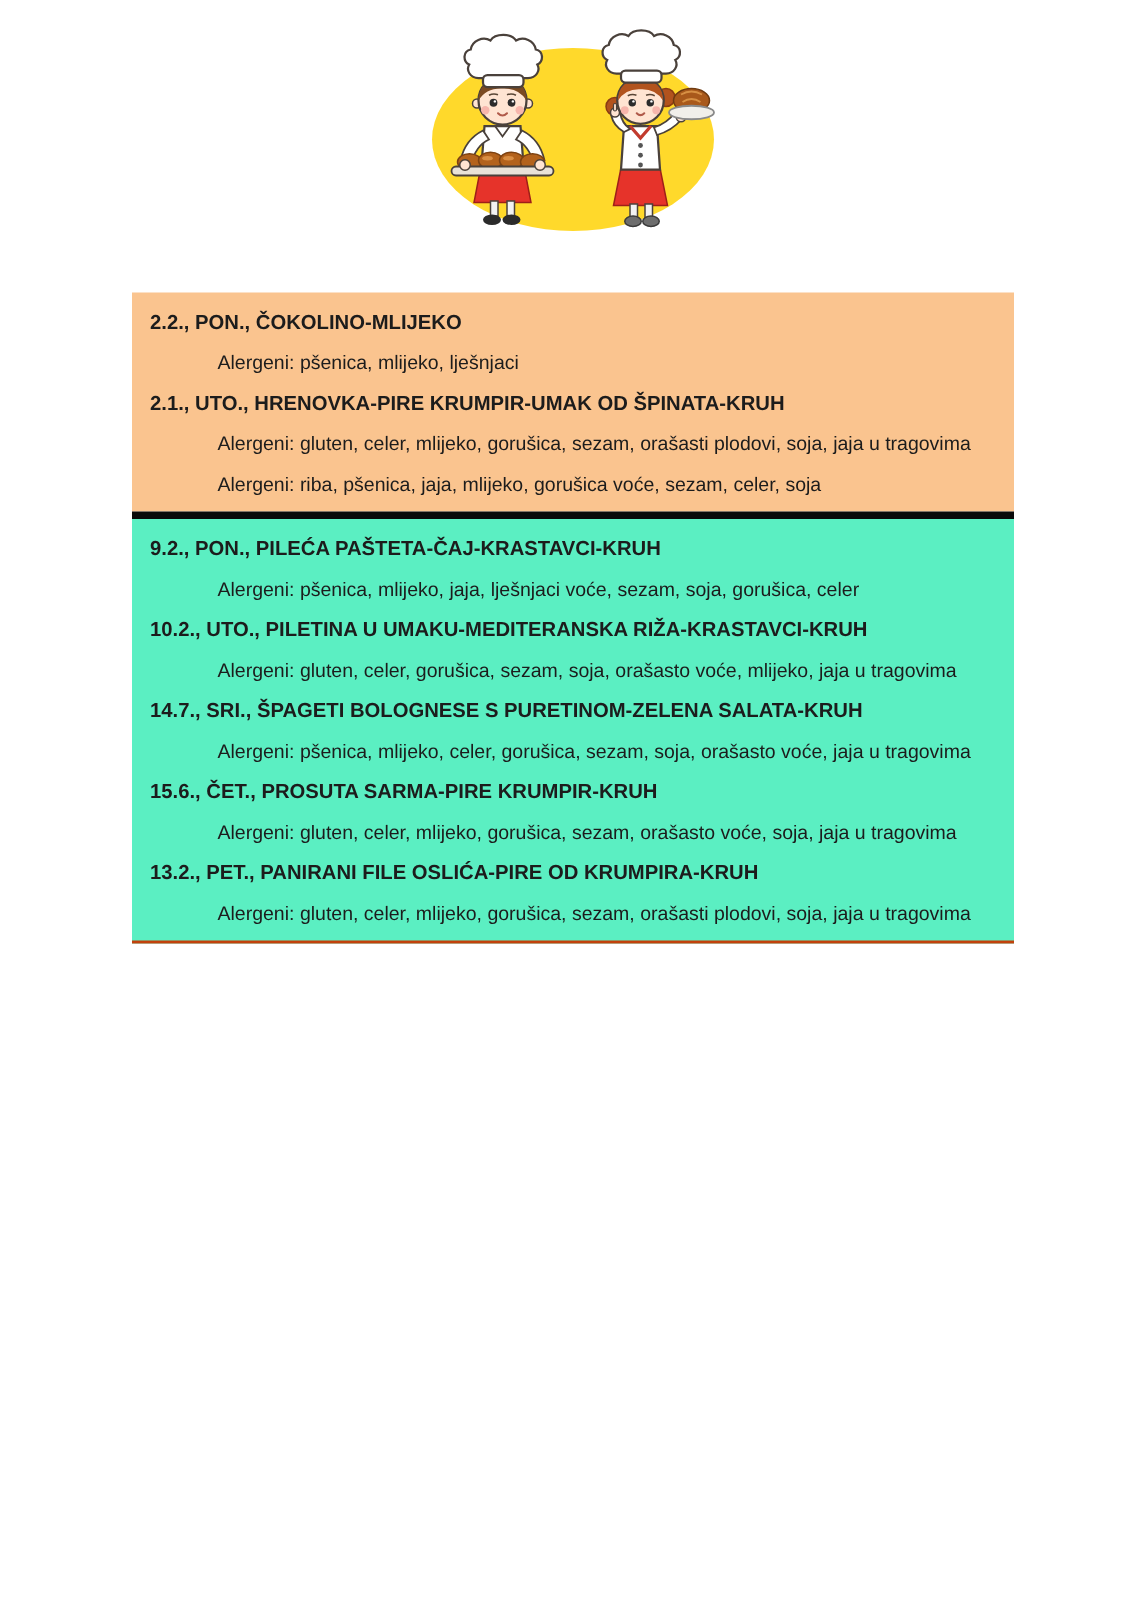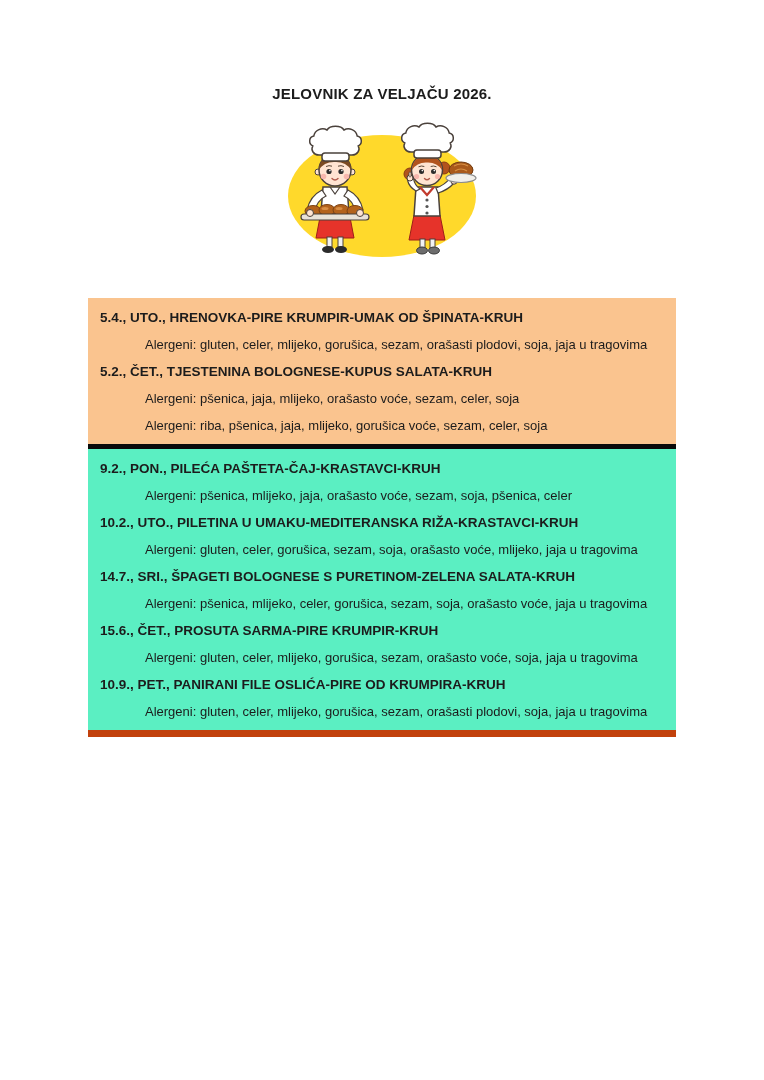--- a/index.html
+++ b/index.html
@@ -40,42 +40,41 @@
     background:var(--week1-bg);
   }
   .divider{
     width:588px;
     margin-left:88px;
     height:5px;
     background:var(--divider);
   }
   .week2{
     background:var(--week2-bg);
-    border-bottom:7px solid #c2410c;
+    border-bottom:2px solid #c2410c;
   }
   .entry{margin:0;}
   .entry .day{
     margin:0;
     font-weight:bold;
     font-size:13.5px;
     line-height:27px;
     white-space:nowrap;
   }
   .entry .allergens{
     margin:0 0 0 45px;
     font-size:13px;
     line-height:27px;
   }
 </style>
 </head>
 <body>
 
 <main>
 
-  <h1 class="title">JELOVNIK ZA VELJAČU 2026.</h1>
 
   <div class="illustration">
     <svg viewBox="0 0 210 142" xmlns="http://www.w3.org/2000/svg">
       <defs>
         <g id="toque">
           <path d="M42,37 C36.5,37 33.5,32 35.8,28 C31.5,26 31.5,19 36.8,18 C37.8,12 45,9 50,12 C53,7 64,7 67,12 C72,9 79.2,12 80.2,18 C85.5,19 85.5,26 81.2,28 C83.5,32 80.5,37 75,37 Z" fill="#ffffff" stroke="#4a413b" stroke-width="1.5"></path>
           <rect x="45" y="35" width="27" height="8" rx="3" fill="#ffffff" stroke="#4a413b" stroke-width="1.5"></rect>
         </g>
       </defs>
 
@@ -167,57 +166,57 @@
         <path d="M153.7,48.5 Q156.5,47.4 159.5,48.8" fill="none" stroke="#5a4636" stroke-width="1"></path>
         <circle cx="139.5" cy="58.5" r="2.6" fill="#F7B6AC"></circle>
         <circle cx="160.5" cy="58.5" r="2.6" fill="#F7B6AC"></circle>
         <path d="M147.5,60.5 Q150,63 152.5,60.5" fill="none" stroke="#b05a4a" stroke-width="1.4" stroke-linecap="round"></path>
         <use href="#toque" xlink:href="#toque" x="92" y="-3"></use>
       </g>
     </svg>
   </div>
 
   <section class="week week1">
-
-  <div class="entry">
-    <p class="day">5.4., UTO., HRENOVKA-PIRE KRUMPIR-UMAK OD ŠPINATA-KRUH</p>
+  <div class="entry">
+    <p class="day">2.2., PON., ČOKOLINO-MLIJEKO</p>
+    <p class="allergens">Alergeni: pšenica, mlijeko, lješnjaci</p>
+  </div>
+
+  <div class="entry">
+    <p class="day">2.1., UTO., HRENOVKA-PIRE KRUMPIR-UMAK OD ŠPINATA-KRUH</p>
     <p class="allergens">Alergeni: gluten, celer, mlijeko, gorušica, sezam, orašasti plodovi, soja, jaja u tragovima</p>
   </div>
 
 
-  <div class="entry">
-    <p class="day">5.2., ČET., TJESTENINA BOLOGNESE-KUPUS SALATA-KRUH</p>
-    <p class="allergens">Alergeni: pšenica, jaja, mlijeko, orašasto voće, sezam, celer, soja</p>
-  </div>
 
   <div class="entry">
     <p class="allergens">Alergeni: riba, pšenica, jaja, mlijeko, gorušica voće, sezam, celer, soja</p>
   </div>
 </section>
   <div class="divider"></div>
   <section class="week week2">
   <div class="entry">
     <p class="day">9.2., PON., PILEĆA PAŠTETA-ČAJ-KRASTAVCI-KRUH</p>
-    <p class="allergens">Alergeni: pšenica, mlijeko, jaja, orašasto voće, sezam, soja, pšenica, celer</p>
+    <p class="allergens">Alergeni: pšenica, mlijeko, jaja, lješnjaci voće, sezam, soja, gorušica, celer</p>
   </div>
 
   <div class="entry">
     <p class="day">10.2., UTO., PILETINA U UMAKU-MEDITERANSKA RIŽA-KRASTAVCI-KRUH</p>
     <p class="allergens">Alergeni: gluten, celer, gorušica, sezam, soja, orašasto voće, mlijeko, jaja u tragovima</p>
   </div>
 
   <div class="entry">
     <p class="day">14.7., SRI., ŠPAGETI BOLOGNESE S PURETINOM-ZELENA SALATA-KRUH</p>
     <p class="allergens">Alergeni: pšenica, mlijeko, celer, gorušica, sezam, soja, orašasto voće, jaja u tragovima</p>
   </div>
 
   <div class="entry">
     <p class="day">15.6., ČET., PROSUTA SARMA-PIRE KRUMPIR-KRUH</p>
     <p class="allergens">Alergeni: gluten, celer, mlijeko, gorušica, sezam, orašasto voće, soja, jaja u tragovima</p>
   </div>
 
   <div class="entry">
-    <p class="day">10.9., PET., PANIRANI FILE OSLIĆA-PIRE OD KRUMPIRA-KRUH</p>
+    <p class="day">13.2., PET., PANIRANI FILE OSLIĆA-PIRE OD KRUMPIRA-KRUH</p>
     <p class="allergens">Alergeni: gluten, celer, mlijeko, gorušica, sezam, orašasti plodovi, soja, jaja u tragovima</p>
   </div>
 </section>
 
 </main>
 
 </body></html>

